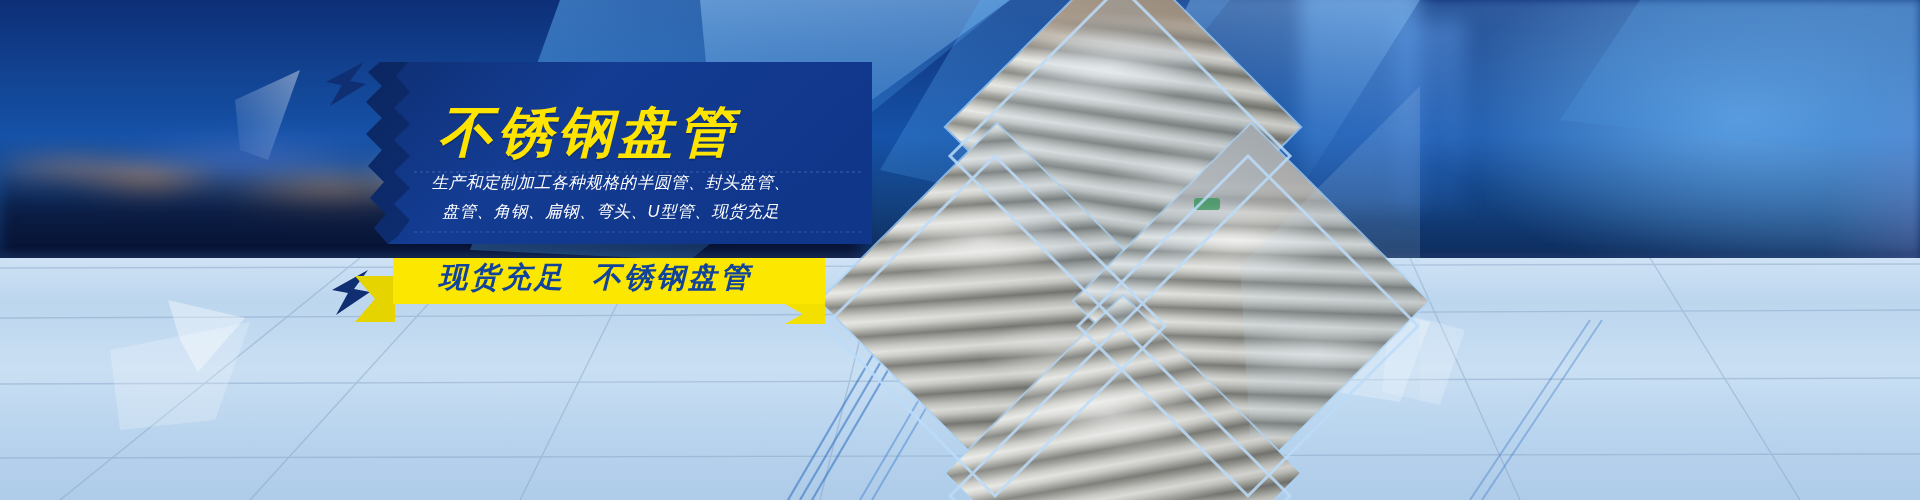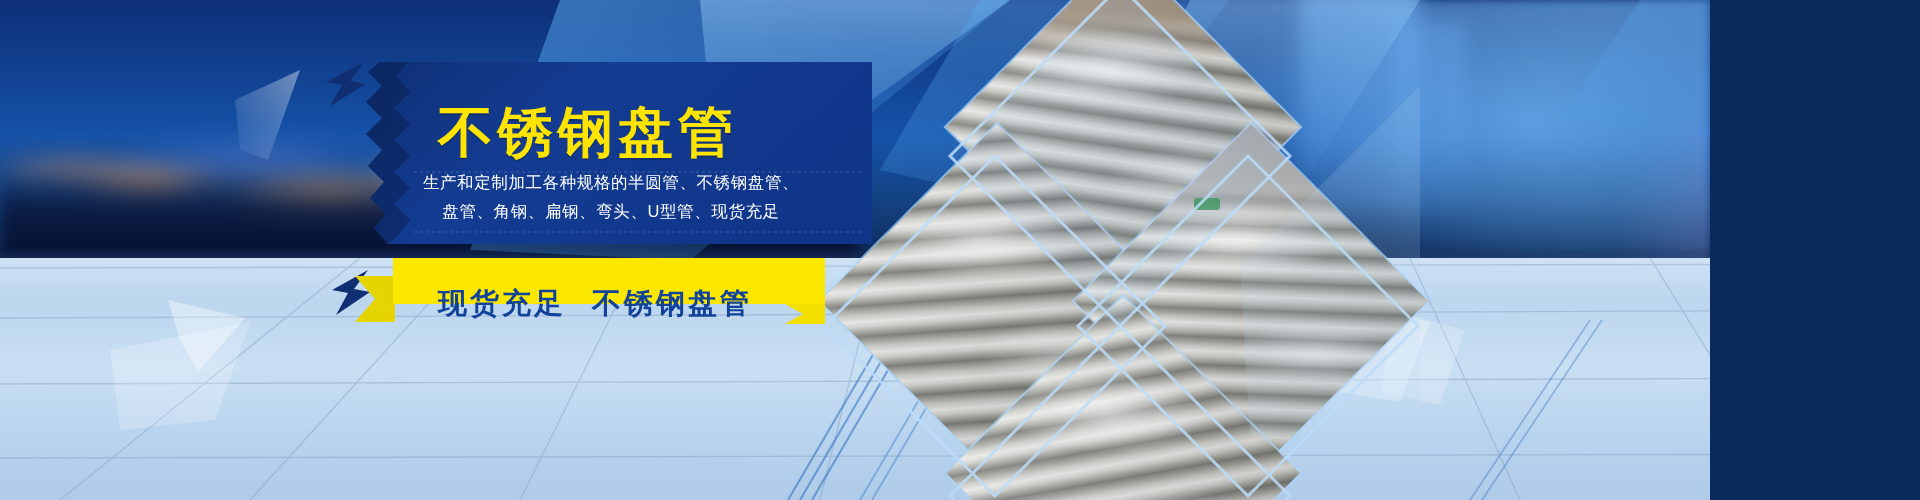--- a/index.html
+++ b/index.html
@@ -2,22 +2,23 @@
 <html><head>
 <meta charset="utf-8">
 <style>
   * { margin:0; padding:0; box-sizing:border-box; }
   html,body { width:1920px; height:500px; overflow:hidden; background:#0a2a5e; }
   body { font-family:"Liberation Sans","DejaVu Sans",sans-serif; }
 
   
   #banner{
     position:relative;
-    width:1710px; height:500px;
+    width:1920px; height:500px;
     overflow:hidden;
+    font-style:italic;
   }
 
   
   .bg-sky{
     position:absolute; left:0; top:0; width:1920px; height:262px;
     background:
       linear-gradient(180deg,#0d2f78 0%,#12418f 26%,#1552a8 52%,#13417f 78%,#0d2a59 100%);
   }
   .bg-city-blur{
     position:absolute; left:0; top:120px; width:760px; height:150px;
@@ -92,21 +93,21 @@
     white-space:nowrap;
   }
   .panel-sub div{ white-space:nowrap; }
 
   
   .ribbon-wrap{
     position:absolute; left:355px; top:258px; width:470px; height:66px;
   }
   .ribbon-text{
     position:absolute; left:0; top:0; width:470px; height:66px;
-    display:flex; align-items:flex-end; justify-content:center;
+    display:flex; align-items:flex-start; justify-content:center;
     gap:26px;
     color:#12439b;
     font-size:29px; font-weight:700; letter-spacing:3px;
     white-space:nowrap;
     padding-left:10px;
   }
   .ribbon-text span{ white-space:nowrap; }
 
   
   .chev{ position:absolute; }
@@ -313,21 +314,21 @@
 
       <polygon fill="#0a2154" opacity=".55" points="28,6 56,6 44,20 58,36 42,52 58,68 42,84 58,100 42,116 58,132 42,148 58,164 46,180 36,188 22,172 34,158 18,142 32,126 16,110 30,94 14,78 30,62 14,46 30,30 16,16"></polygon>
 
       <line x1="62" y1="116" x2="512" y2="116" stroke="#5a86c9" stroke-width="1" stroke-dasharray="3 3" opacity=".55"></line>
       <line x1="62" y1="176" x2="512" y2="176" stroke="#5a86c9" stroke-width="1" stroke-dasharray="3 3" opacity=".45"></line>
     </svg>
 
     <div class="panel-title">不锈钢盘管</div>
 
     <div class="panel-sub">
-      <div>生产和定制加工各种规格的半圆管、不锈钢盘管、</div>
+      <div>生产和定制加工各种规格的半圆管、封头盘管、</div>
       <div>盘管、角钢、扁钢、弯头、U型管、现货充足</div>
     </div>
   </div>
 
   <div class="ribbon-wrap">
     <svg style="position:absolute;left:0;top:0;width:470px;height:66px;" viewBox="0 0 470 66" preserveAspectRatio="none">
 
       <polygon fill="#e6d400" points="0,18 40,18 40,64 0,64 20,41"></polygon>
 
       <polygon fill="#fbe700" points="38,0 470,0 470,46 38,46"></polygon>

